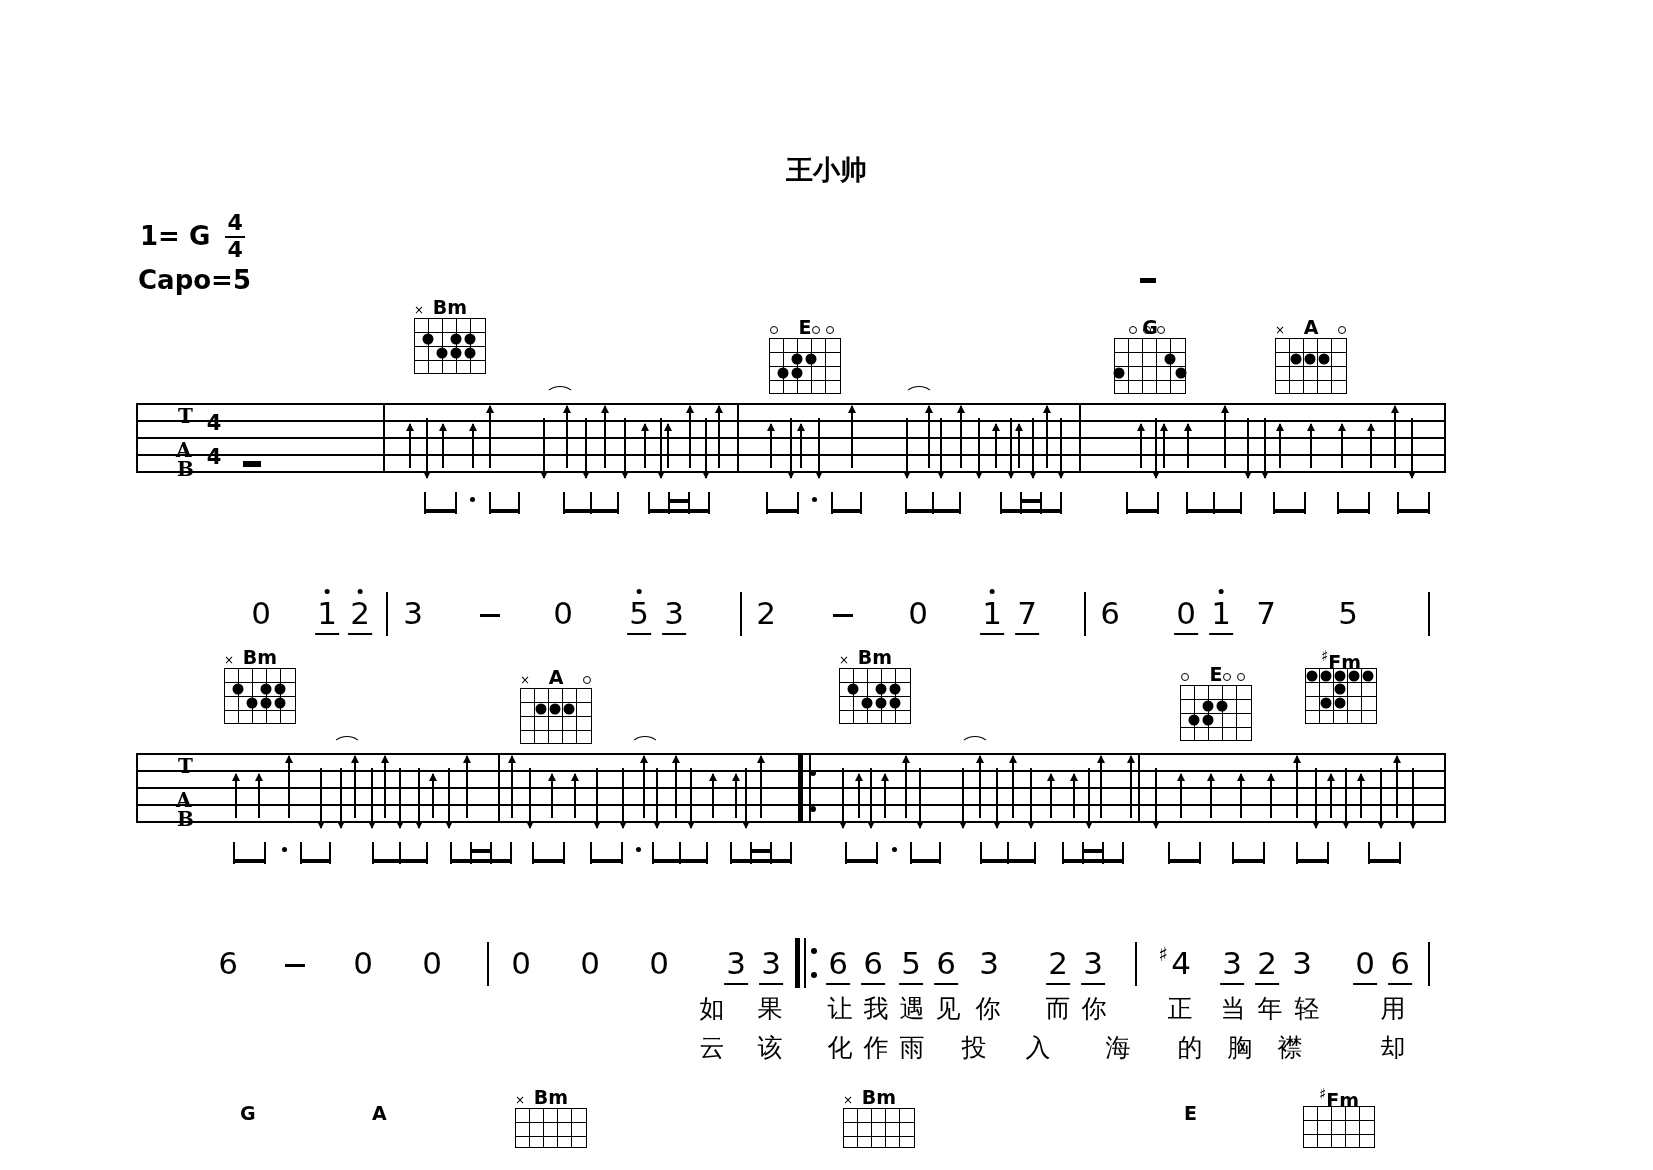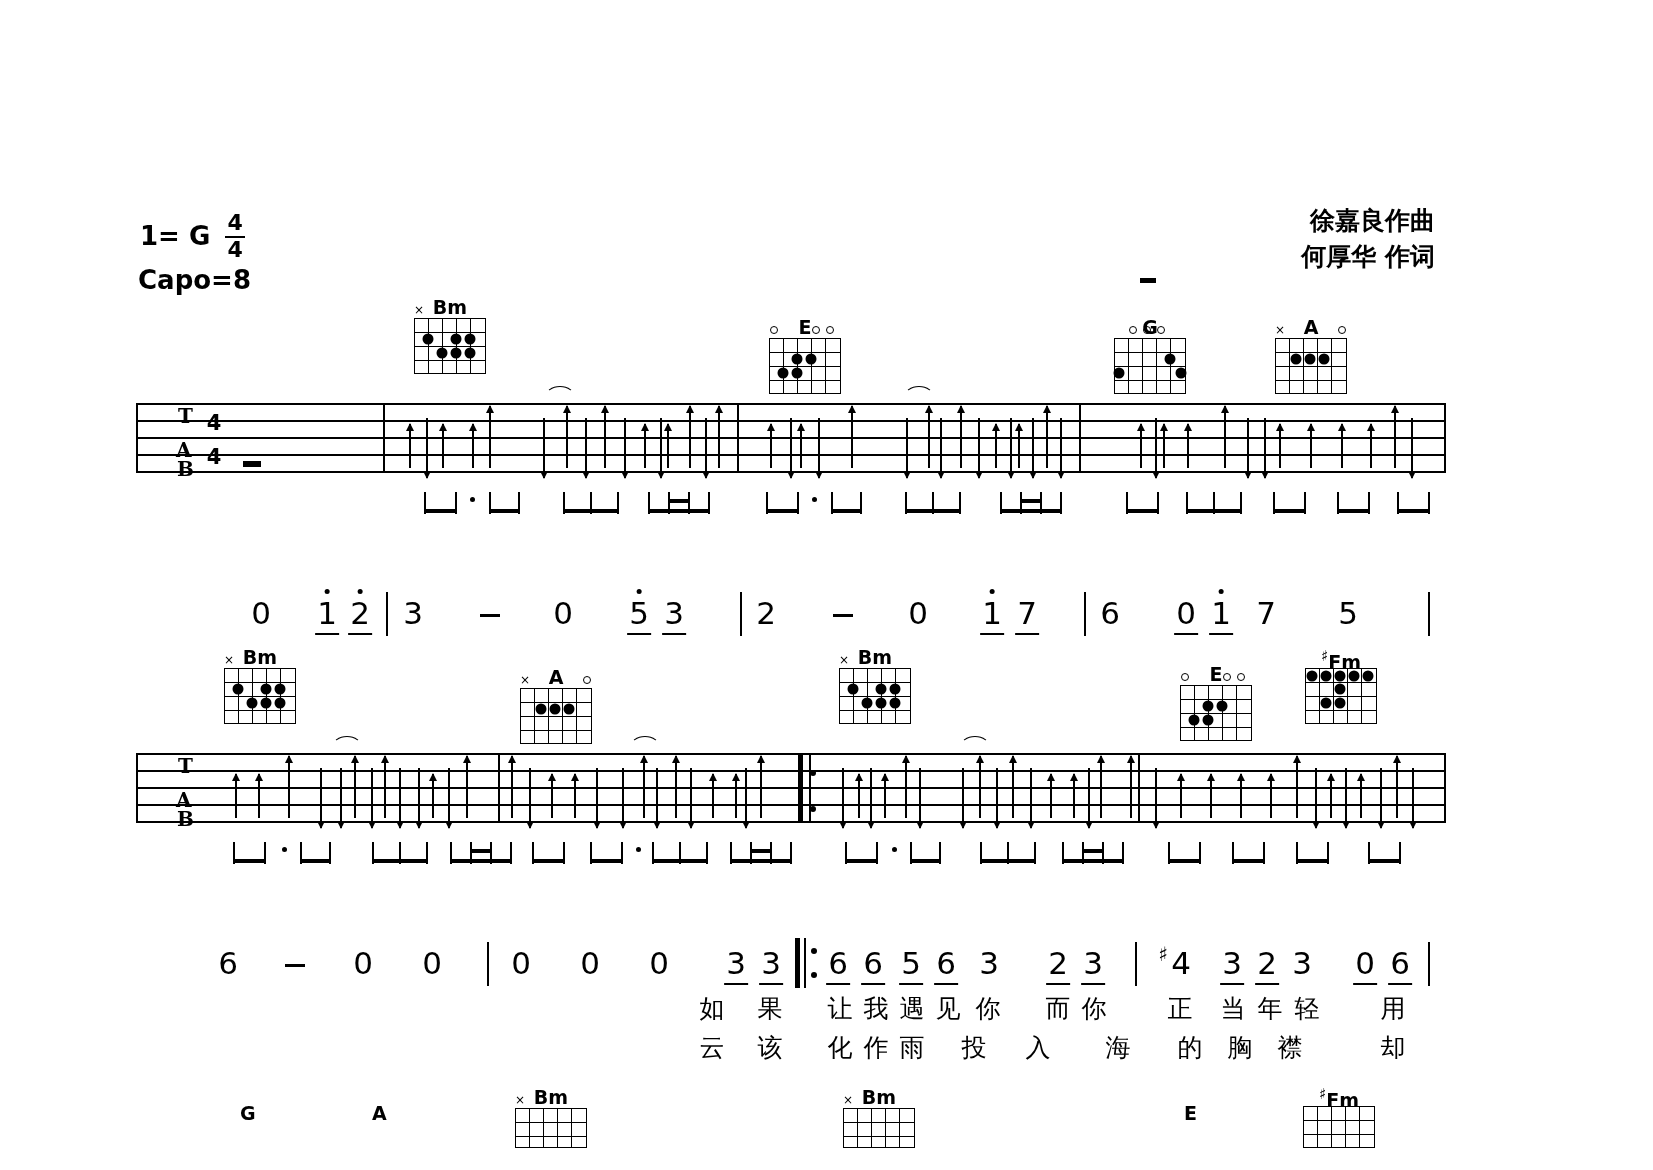--- a/index.html
+++ b/index.html
@@ -297,37 +297,34 @@
     border-radius: 50%;
     background: #000;
     display: block;
   }
 </style>
 </head>
 <body>
 
 <div class="sheet">
 
+  <div class="subtitle">王小帅</div>
 
   <div class="key-sig">
     <span>1=</span>
     <span>G</span>
     <span class="meter">
       <span>4</span>
       <span style="display:block;width:20px;height:2px;background:#000;margin:2px 0;"></span>
       <span>4</span>
     </span>
   </div>
 
-  <div class="capo">Capo=8</div>
-
-  <div class="credits">
-    <div>徐嘉良作曲</div>
-    <div>何厚华 作词</div>
-  </div>
+  <div class="capo">Capo=5</div>
+
 
   <div class="rest-dash" style="left:1140px;top:278px;width:16px;height:5px;"></div>
 
   <div class="chord" style="left:411px;top:296px;">
     <div class="cname">Bm</div>
     <div class="grid">
       <div class="mark" style="left:4px;">×</div>
       <div class="vline" style="left:13px;"></div>
       <div class="vline" style="left:27px;"></div>
       <div class="vline" style="left:41px;"></div>

